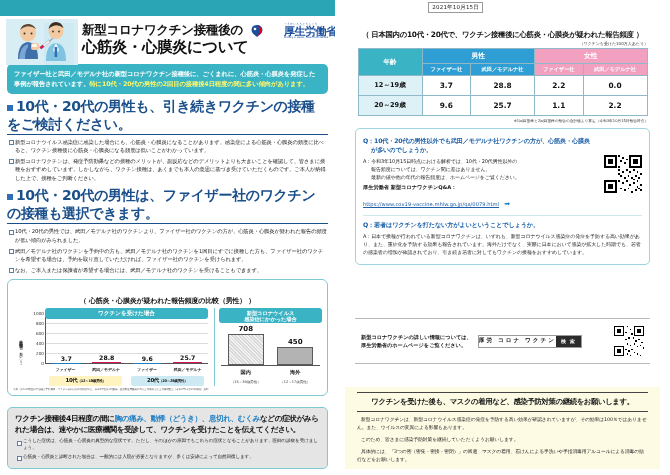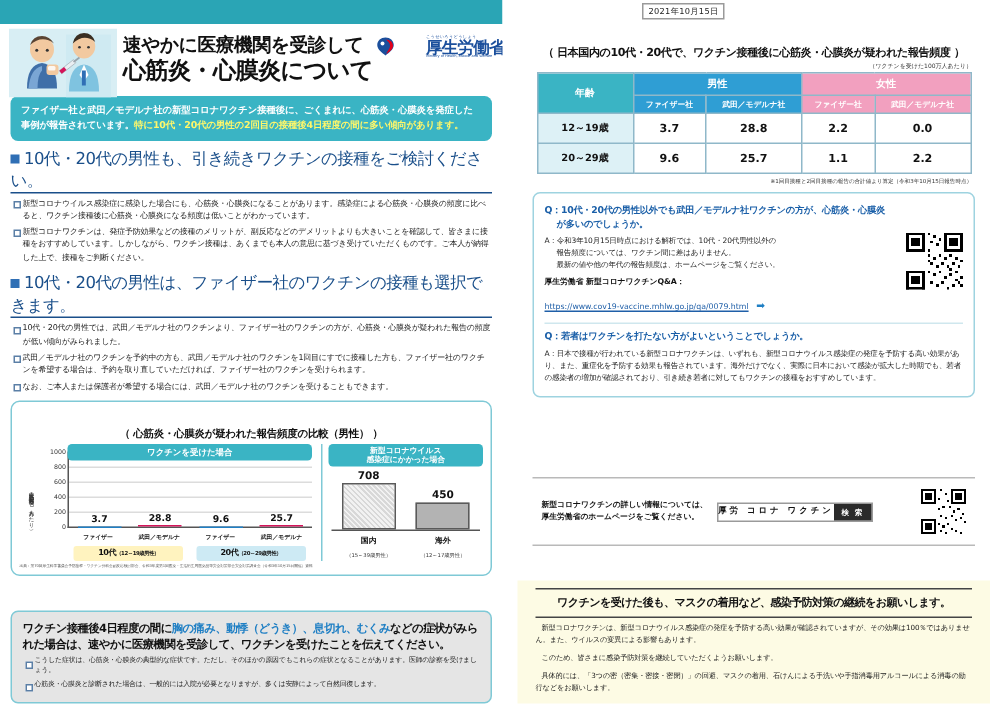--- a/index.html
+++ b/index.html
@@ -49,21 +49,21 @@
   .lead {
     margin: 2px 7px 0 7px; background: #3ab4c4; color: #fff;
     border-radius: 5px; padding: 5px 7px; font-size: 6.3px; line-height: 1.55;
     font-weight: bold; letter-spacing: -.1px;
   }
   .lead .hl { color: #fff76a; }
 
   
   .lpanel { margin: 4px 7px 0 7px; }
   .h-blue {
-    font-size: 11px; font-weight: normal; color: #1a4f8a;
+    font-size: 14px; font-weight: bold; color: #1a4f8a;
     border-bottom: 1.4px solid #1a4f8a; display: inline-block;
     padding-bottom: 0px; margin-bottom: 3px; letter-spacing: -.4px;
   }
   .h-blue::before {
     content: ""; display: inline-block; width: 6px; height: 6px;
     background: #2f6fb5; margin-right: 3px; vertical-align: 0px;
   }
   ul.bul { list-style: none; margin: 0 0 5px 2px; }
   ul.bul li {
     font-size: 5.3px; line-height: 1.62; color: #1b1b1b; letter-spacing: -.12px;
@@ -250,21 +250,21 @@
           <rect x="48.6" y="28" width="2.6" height="10" fill="#2f6fb5"></rect>
 
           <g transform="rotate(-38 40 25)">
             <rect x="33" y="23.5" width="12" height="2.6" fill="#e9eef2" stroke="#9aa5ad" stroke-width=".4"></rect>
             <rect x="44" y="24.2" width="5" height="1.2" fill="#9aa5ad"></rect>
             <rect x="33" y="23.5" width="4" height="2.6" fill="#d4145a"></rect>
           </g>
         </svg>
       </div>
       <div class="title-wrap">
-        <div class="title-1">速やかに医療機関を受診して</div>
+        <div class="title-1">新型コロナワクチン接種後の</div>
         <div class="title-2">心筋炎・心膜炎について</div>
       </div>
       <div class="mhlw">
         <svg class="mhlw-mark" viewBox="0 0 32 32">
           <path d="M16 4 C10 4 5 8 5 14 c0 6 6 10 11 14 c5 -4 11 -8 11 -14 C27 8 22 4 16 4z" fill="#1b4f9c"></path>
           <path d="M17 7 c5 0 9 3 9 8 c0 5 -5 8 -9 11 c2 -5 5 -7 5 -11 c0 -4 -3 -6 -5 -8z" fill="#e2001a"></path>
           <circle cx="12" cy="12" r="2.6" fill="#ffffff"></circle>
         </svg>
         <div class="mhlw-txt">
           <div class="mhlw-kana">こうせいろうどうしょう</div>

